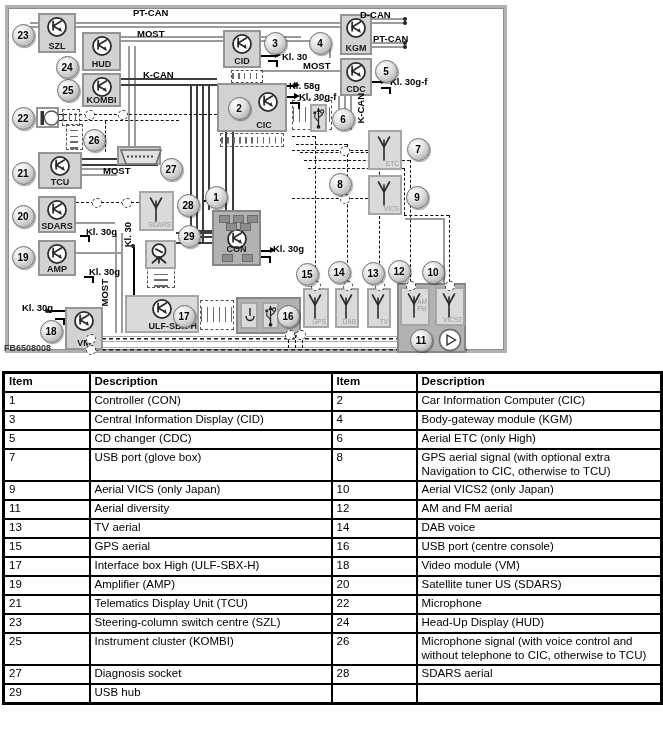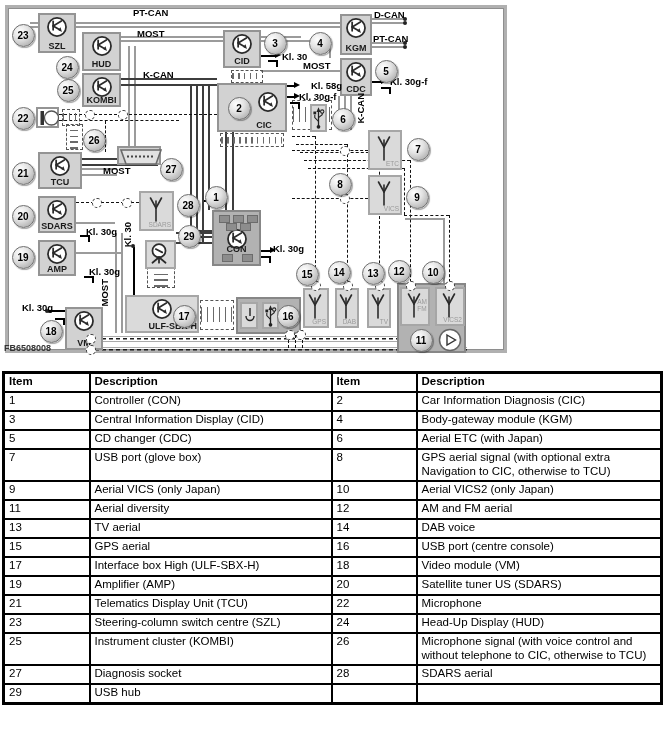--- a/index.html
+++ b/index.html
@@ -445,25 +445,25 @@
       <div class="num" style="left: 55.5px; top: 55.5px;">24</div>
       <div class="num" style="left: 56.5px; top: 78.5px;">25</div>
       <div class="num" style="left: 82.5px; top: 128.5px;">26</div>
       <div class="num" style="left: 159.5px; top: 157.5px;">27</div>
       <div class="num" style="left: 176.5px; top: 193.5px;">28</div>
       <div class="num" style="left: 177.5px; top: 224.5px;">29</div>
       <div class="lbl" style="left: 133px; top: 7px;">PT-CAN</div>
       <div class="lbl" style="left: 137px; top: 28px;">MOST</div>
       <div class="lbl" style="left: 143px; top: 69px;">K-CAN</div>
       <div class="lbl" style="left: 303px; top: 60px;">MOST</div>
-      <div class="lbl" style="left: 374px; top: 9px;">D-CAN</div>
+      <div class="lbl" style="left: 360px; top: 9px;">D-CAN</div>
       <div class="lbl" style="left: 373px; top: 33px;">PT-CAN</div>
       <div class="lbl vert" style="left: 355px; top: 93px;">K-CAN</div>
       <div class="lbl" style="left: 282px; top: 51px;">Kl. 30</div>
-      <div class="lbl" style="left: 311px; top: 80px;">Kl. 58g</div>
+      <div class="lbl" style="left: 289px; top: 80px;">Kl. 58g</div>
       <div class="lbl" style="left: 299px; top: 91px;">Kl. 30g-f</div>
       <div class="lbl" style="left: 390px; top: 76px;">Kl. 30g-f</div>
       <div class="lbl" style="left: 103px; top: 165px;">MOST</div>
       <div class="lbl" style="left: 86px; top: 226px;">Kl. 30g</div>
       <div class="lbl" style="left: 89px; top: 266px;">Kl. 30g</div>
       <div class="lbl vert" style="left: 99px; top: 279px;">MOST</div>
       <div class="lbl vert" style="left: 122px; top: 222px;">Kl. 30</div>
       <div class="lbl" style="left: 22px; top: 302px;">Kl. 30g</div>
       <div class="lbl" style="left: 273px; top: 243px;">Kl. 30g</div>
       <div class="lbl fig" style="left: 4px; top: 343px;">FB6508008</div>
@@ -481,33 +481,33 @@
           <th>Description</th>
           <th>Item</th>
           <th>Description</th>
         </tr>
       </thead>
     <tbody id="legend-body">
         <tr>
           <td>1</td>
           <td>Controller (CON)</td>
           <td>2</td>
-          <td>Car Information Diagnosis (CIC)</td>
+          <td>Car Information Computer (CIC)</td>
         </tr>
         <tr>
           <td>3</td>
           <td>Central Information Display (CID)</td>
           <td>4</td>
           <td>Body-gateway module (KGM)</td>
         </tr>
         <tr>
           <td>5</td>
           <td>CD changer (CDC)</td>
           <td>6</td>
-          <td>Aerial ETC (with Japan)</td>
+          <td>Aerial ETC (only High)</td>
         </tr>
         <tr>
           <td>7</td>
           <td>USB port (glove box)</td>
           <td>8</td>
           <td>GPS aerial signal (with optional extra Navigation to CIC, otherwise to TCU)</td>
         </tr>
         <tr>
           <td>9</td>
           <td>Aerial VICS (only Japan)</td>

